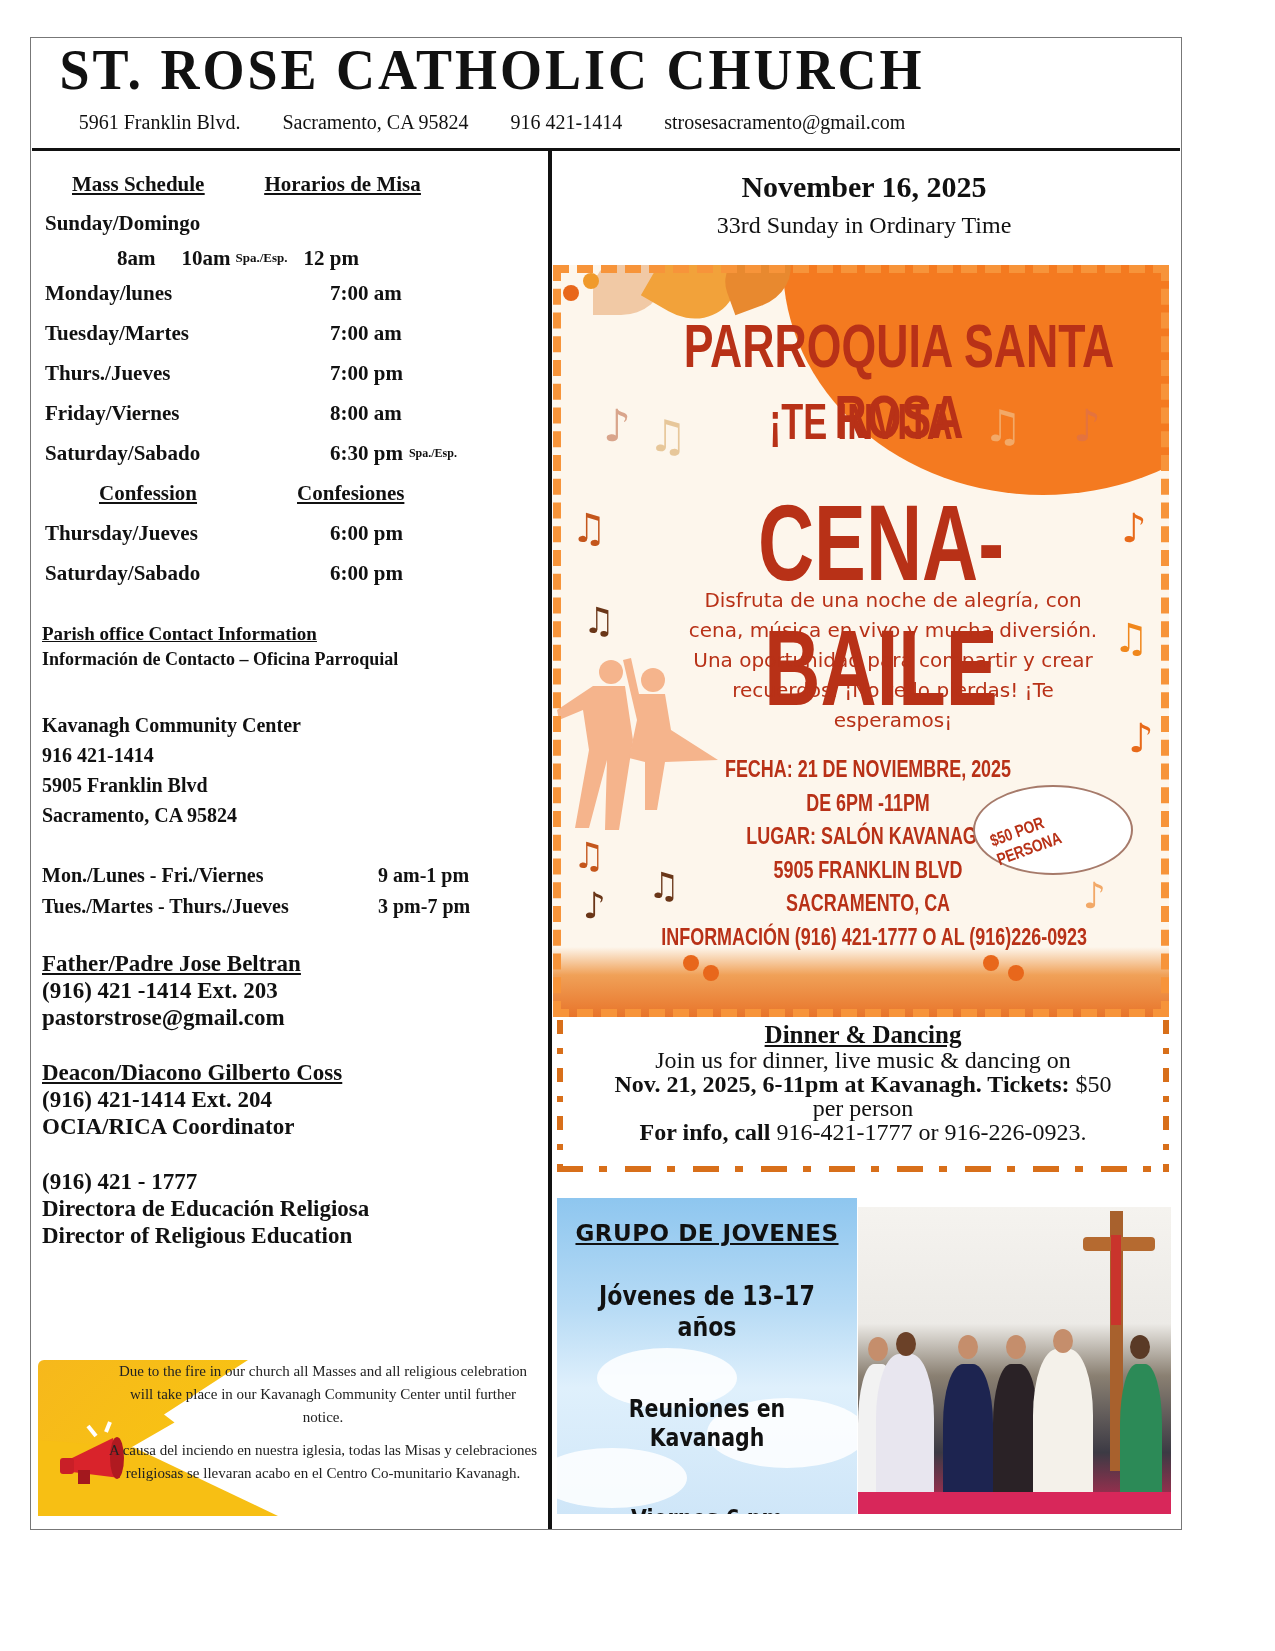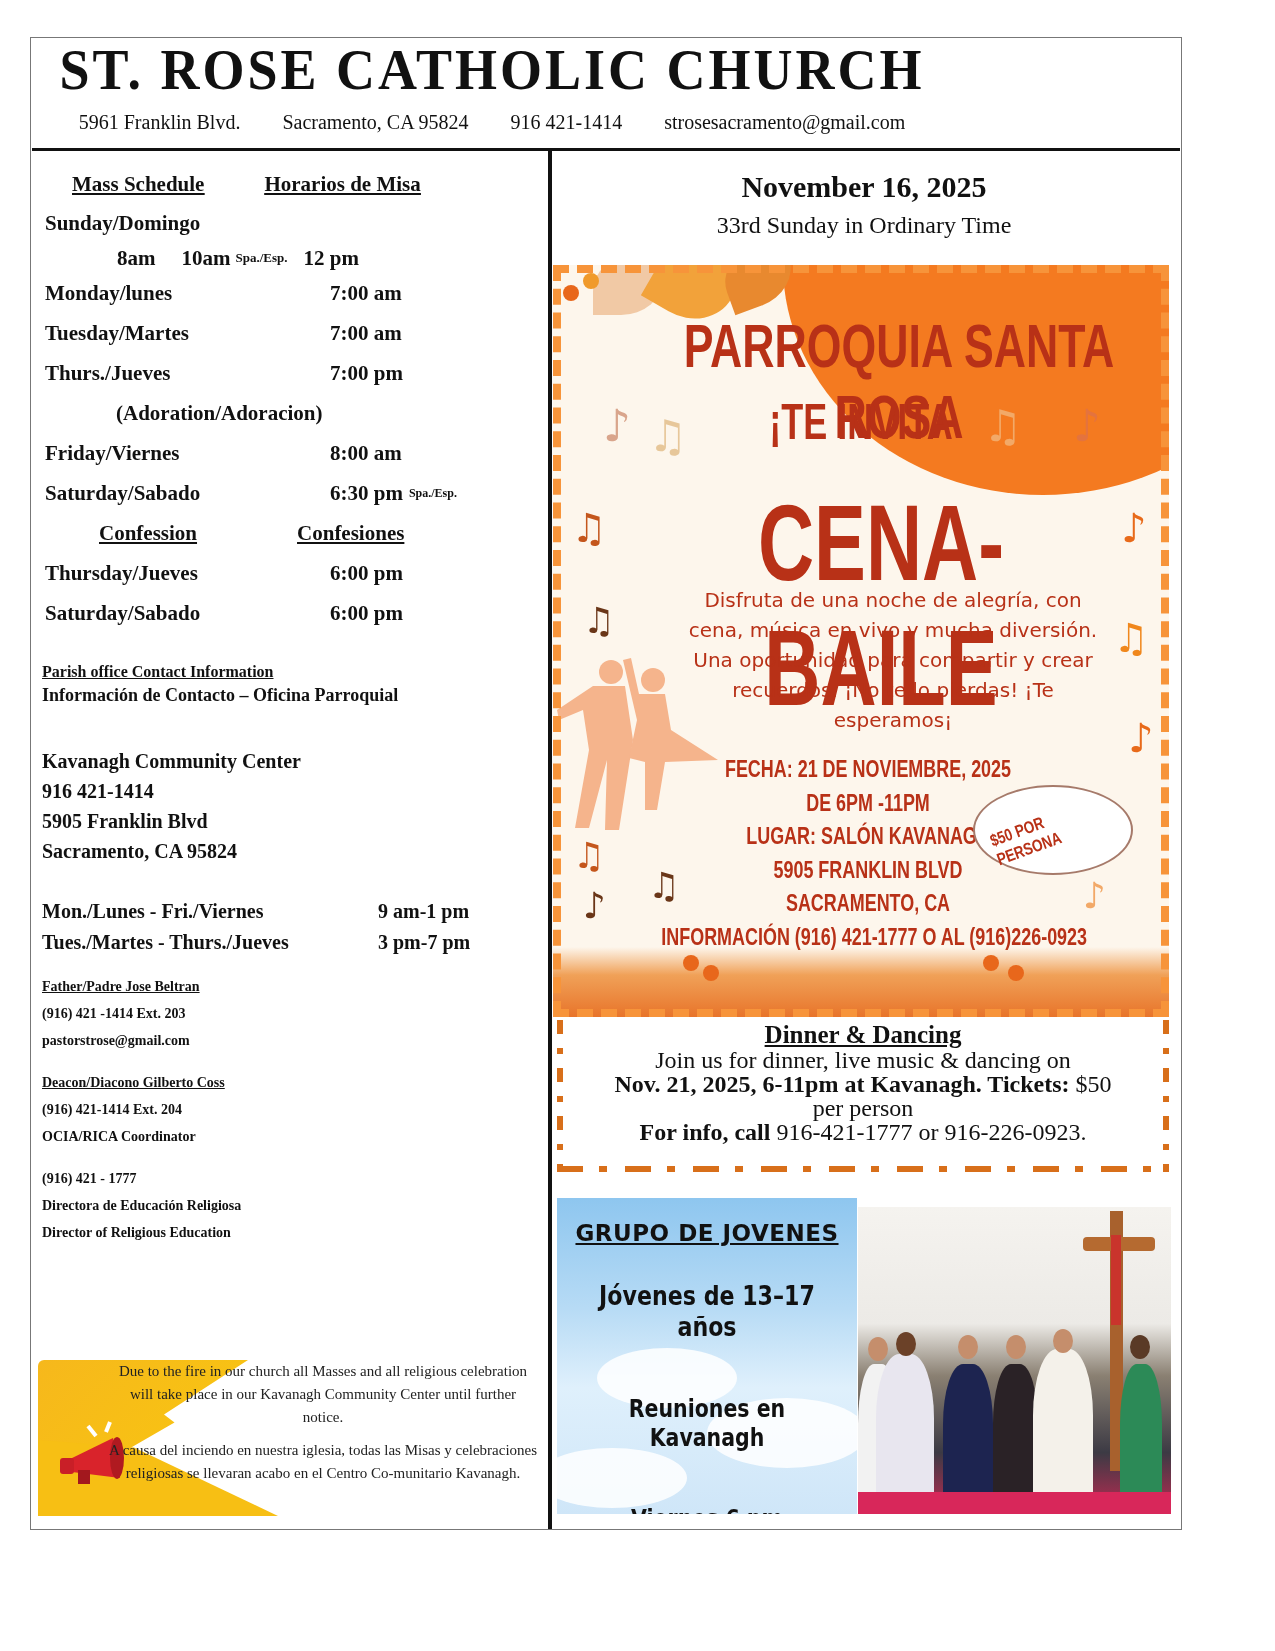--- a/index.html
+++ b/index.html
@@ -27,27 +27,27 @@
   .sched-row .day { width: 288px; padding-left: 3px; }
   .sched-row .time { }
   .sched-row .small { font-size: 12px; margin-left: 6px; }
   .sunday-times { height: 30px; font-size: 21px; font-weight: bold; display: flex; align-items: center; padding-left: 75px; }
   .sunday-times .t { margin-right: 26px; }
   .sunday-times .small { font-size: 13px; margin-left: 5px; margin-right: 16px; }
   .adoration { height: 40px; font-size: 21px; font-weight: bold; display: flex; align-items: center; padding-left: 74px; }
   .conf-head { display: flex; font-size: 21px; font-weight: bold; gap: 100px; padding-left: 57px; height: 40px; align-items: center; }
   .conf-head span { text-decoration: underline; }
 
-  .office-title { margin-top: 30px; font-size: 16px; font-weight: bold; text-decoration: underline; }
+  .office-title { margin-top: 30px; font-size: 19px; font-weight: bold; text-decoration: underline; }
   .office-sub { font-size: 18px; font-weight: bold; margin-top: 4px; }
   .block { margin-top: 40px; font-size: 20px; font-weight: bold; line-height: 30px; }
   .hours { margin-top: 30px; font-size: 20px; font-weight: bold; line-height: 31px; }
   .hours .row { display: flex; }
   .hours .row .d { width: 336px; }
-  .staff { margin-top: 15px; font-size: 14px; font-weight: bold; line-height: 27px; }
+  .staff { margin-top: 28px; font-size: 23px; font-weight: bold; line-height: 27px; }
   .staff .name { text-decoration: underline; }
 
   .notice { position: absolute; left: 38px; top: 1360px; width: 505px; height: 156px; }
   .notice .bg {
     position: absolute; left: 0; top: 0; width: 210px; height: 156px;
     background: linear-gradient(135deg, #f6b81c 0%, #f9c80e 100%);
     clip-path: polygon(0 0, 100% 0, 60% 35%, 65% 40%, 20% 75%, 28% 78%, 0 100%);
     border-radius: 6px 0 0 6px;
   }
   .notice .bg2 {
@@ -197,21 +197,20 @@
     <span class="time">7:00 am</span>
   </div>
   <div class="sched-row">
     <span class="day">Tuesday/Martes</span>
     <span class="time">7:00 am</span>
   </div>
   <div class="sched-row">
     <span class="day">Thurs./Jueves</span>
     <span class="time">7:00 pm</span>
   </div>
-  <div class="adoration">(Adoration/Adoracion)</div>
   <div class="sched-row">
     <span class="day">Friday/Viernes</span>
     <span class="time">8:00 am</span>
   </div>
   <div class="sched-row">
     <span class="day">Saturday/Sabado</span>
     <span class="time">6:30 pm</span>
     <span class="small">Spa./Esp.</span>
   </div>
 

